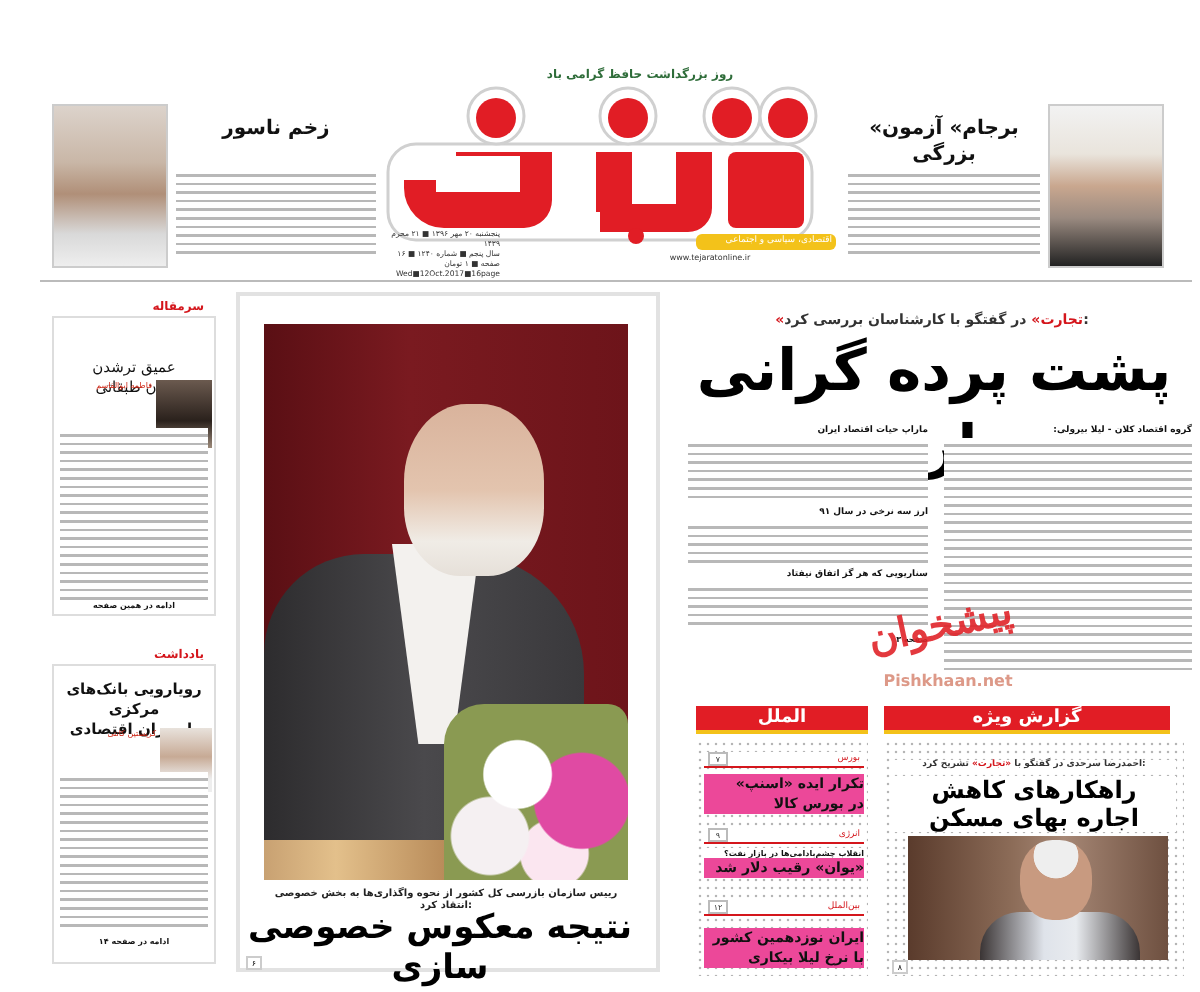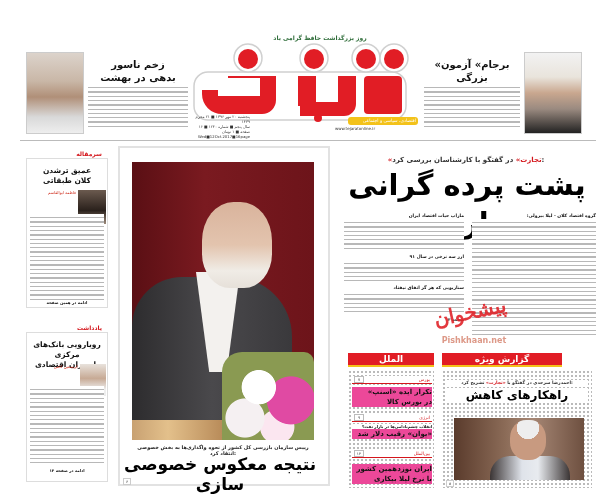--- a/index.html
+++ b/index.html
@@ -28,21 +28,21 @@
   #tr-title { left: 424px; top: 58px; width: 96px; font-size: 10px; font-weight: bold; line-height: 13px; }
   #tr-body { left: 424px; top: 84px; width: 96px; height: 44px; }
 
   .hr { position: absolute; height: 1px; background: #bbb; }
 
   
   .col-box { position: absolute; border: 1px solid #ddd; background: #fff; }
   .col-label { font-size: 6px; color: #d4161c; font-weight: bold; }
   #editorial-label { left: 30px; top: 150px; width: 72px; }
   #editorial-box { left: 26px; top: 158px; width: 82px; height: 150px; }
-  #ed-title { left: 30px; top: 166px; width: 74px; font-size: 7.5px; font-weight: bold; line-height: 10px; text-align: center; }
+  #ed-title { left: 30px; top: 179px; width: 74px; font-size: 7.5px; font-weight: normal; line-height: 10px; text-align: center; }
   #ed-photo { left: 78px; top: 190px; width: 28px; height: 34px; background: linear-gradient(180deg,#6b5a4f,#2a211c 60%,#9c8a7a); }
   #ed-author { left: 30px; top: 190px; width: 46px; font-size: 4px; color: #c21; }
   #ed-body { left: 30px; top: 214px; width: 74px; height: 86px; }
   #ed-more { left: 30px; top: 300px; width: 74px; font-size: 4px; font-weight: bold; }
 
   #note-label { left: 30px; top: 324px; width: 72px; }
   #note-box { left: 26px; top: 332px; width: 82px; height: 150px; }
   #nt-title { left: 30px; top: 340px; width: 74px; font-size: 7.5px; font-weight: bold; line-height: 10px; text-align: center; }
   #nt-photo { left: 80px; top: 364px; width: 26px; height: 32px; background: linear-gradient(180deg,#e8e2dc,#c7aa95 45%,#eee 80%); }
   #nt-author { left: 30px; top: 364px; width: 48px; font-size: 4px; color: #c21; }
@@ -71,21 +71,21 @@
   .txt { height: 20px; margin-bottom: 2px; }
   #main-page { font-size: 4px; font-weight: bold; }
 
   
   #watermark { left: 410px; top: 300px; width: 120px; font-size: 20px; color: #e0242a; font-weight: bold; transform: rotate(-12deg); opacity: .9; font-family: "DejaVu Serif", serif; }
   #watermark-url { left: 424px; top: 336px; width: 100px; font-size: 8px; color: #d98; font-weight: bold; }
 
   
   .red-bar { position: absolute; height: 14px; background: linear-gradient(180deg,#e11d25 0 85%,#f3c21a 85% 100%); color: #fff; font-size: 9px; font-weight: bold; text-align: center; line-height: 13px; }
   #vitrin-bar { left: 348px; top: 353px; width: 86px; }
-  #special-bar { left: 442px; top: 353px; width: 120px; }
+  #special-bar { left: 442px; top: 353px; width: 143px; }
   .dotted { position: absolute; background-image: radial-gradient(#b5b5b5 0.7px, transparent 0.8px); background-size: 4px 4px; }
   #vitrin-bg { left: 348px; top: 370px; width: 86px; height: 118px; }
   #special-bg { left: 442px; top: 370px; width: 150px; height: 118px; }
   .vit-item { position: absolute; left: 352px; width: 80px; }
   .vit-tag { height: 8px; border-bottom: 1px solid #d4161c; background: #fff; font-size: 4.5px; color: #d4161c; line-height: 8px; display: flex; justify-content: space-between; padding: 0 2px; }
   .vit-num { border: 1px solid #bbb; color: #333; width: 10px; text-align: center; font-size: 4px; line-height: 6px; background: #fff; }
   .vit-sub { font-size: 4px; font-weight: bold; margin-top: 2px; background: #fff; }
   .vit-title { font-size: 7px; font-weight: bold; line-height: 10px; background: #ec4899; }
 
   #sp-kicker { left: 446px; top: 380px; width: 142px; font-size: 4.5px; font-weight: bold; color: #333; }
@@ -126,21 +126,20 @@
 <div id="date-block" class="abs rtl">
   <div>پنجشنبه ۲۰ مهر ۱۳۹۶ ■ ۲۱ محرم ۱۴۳۹</div>
   <div>سال پنجم ■ شماره ۱۲۴۰ ■ ۱۶ صفحه ■ ۱ تومان</div>
   <div style="direction:ltr;text-align:right">Wed■12Oct.2017■16page</div>
 </div>
 <div id="site-url" class="abs center">www.tejaratonline.ir</div>
 
 <div id="tl-photo" class="abs"></div>
 <div id="tl-title" class="abs center">
   <div>زخم ناسور</div>
-  <div>بدهی در بهشت</div>
 </div>
 <div id="tl-body" class="abs">
     <div class="filler"></div>
   </div>
 
 <div id="tr-photo" class="abs"></div>
 <div id="tr-title" class="abs center">
   <div>«برجام» آزمون بزرگی</div>
   <div>برای جهان</div>
 </div>
@@ -248,18 +247,19 @@
   <div class="vit-title">با نرخ لیلا بیکاری</div>
 </div>
 
 <div id="special-bar" class="red-bar">گزارش ویژه</div>
 <div id="special-bg" class="dotted"></div>
 <div id="sp-kicker" class="abs center" style="background:#fff">
   <span>احمدرضا سرحدی در گفتگو با </span><span class="brand">«تجارت»</span><span> تشریح کرد:</span>
 </div>
 <div id="sp-title" class="abs center" style="background:#fff">
   <div>راهکارهای کاهش</div>
+  <div>اجاره بهای مسکن</div>
 </div>
 <div id="sp-photo" class="abs">
   <div id="sp-body" class="abs"></div>
   <div id="sp-head" class="abs"></div>
 </div>
 <div id="sp-page" class="abs">۸</div>
 
 </body></html>

